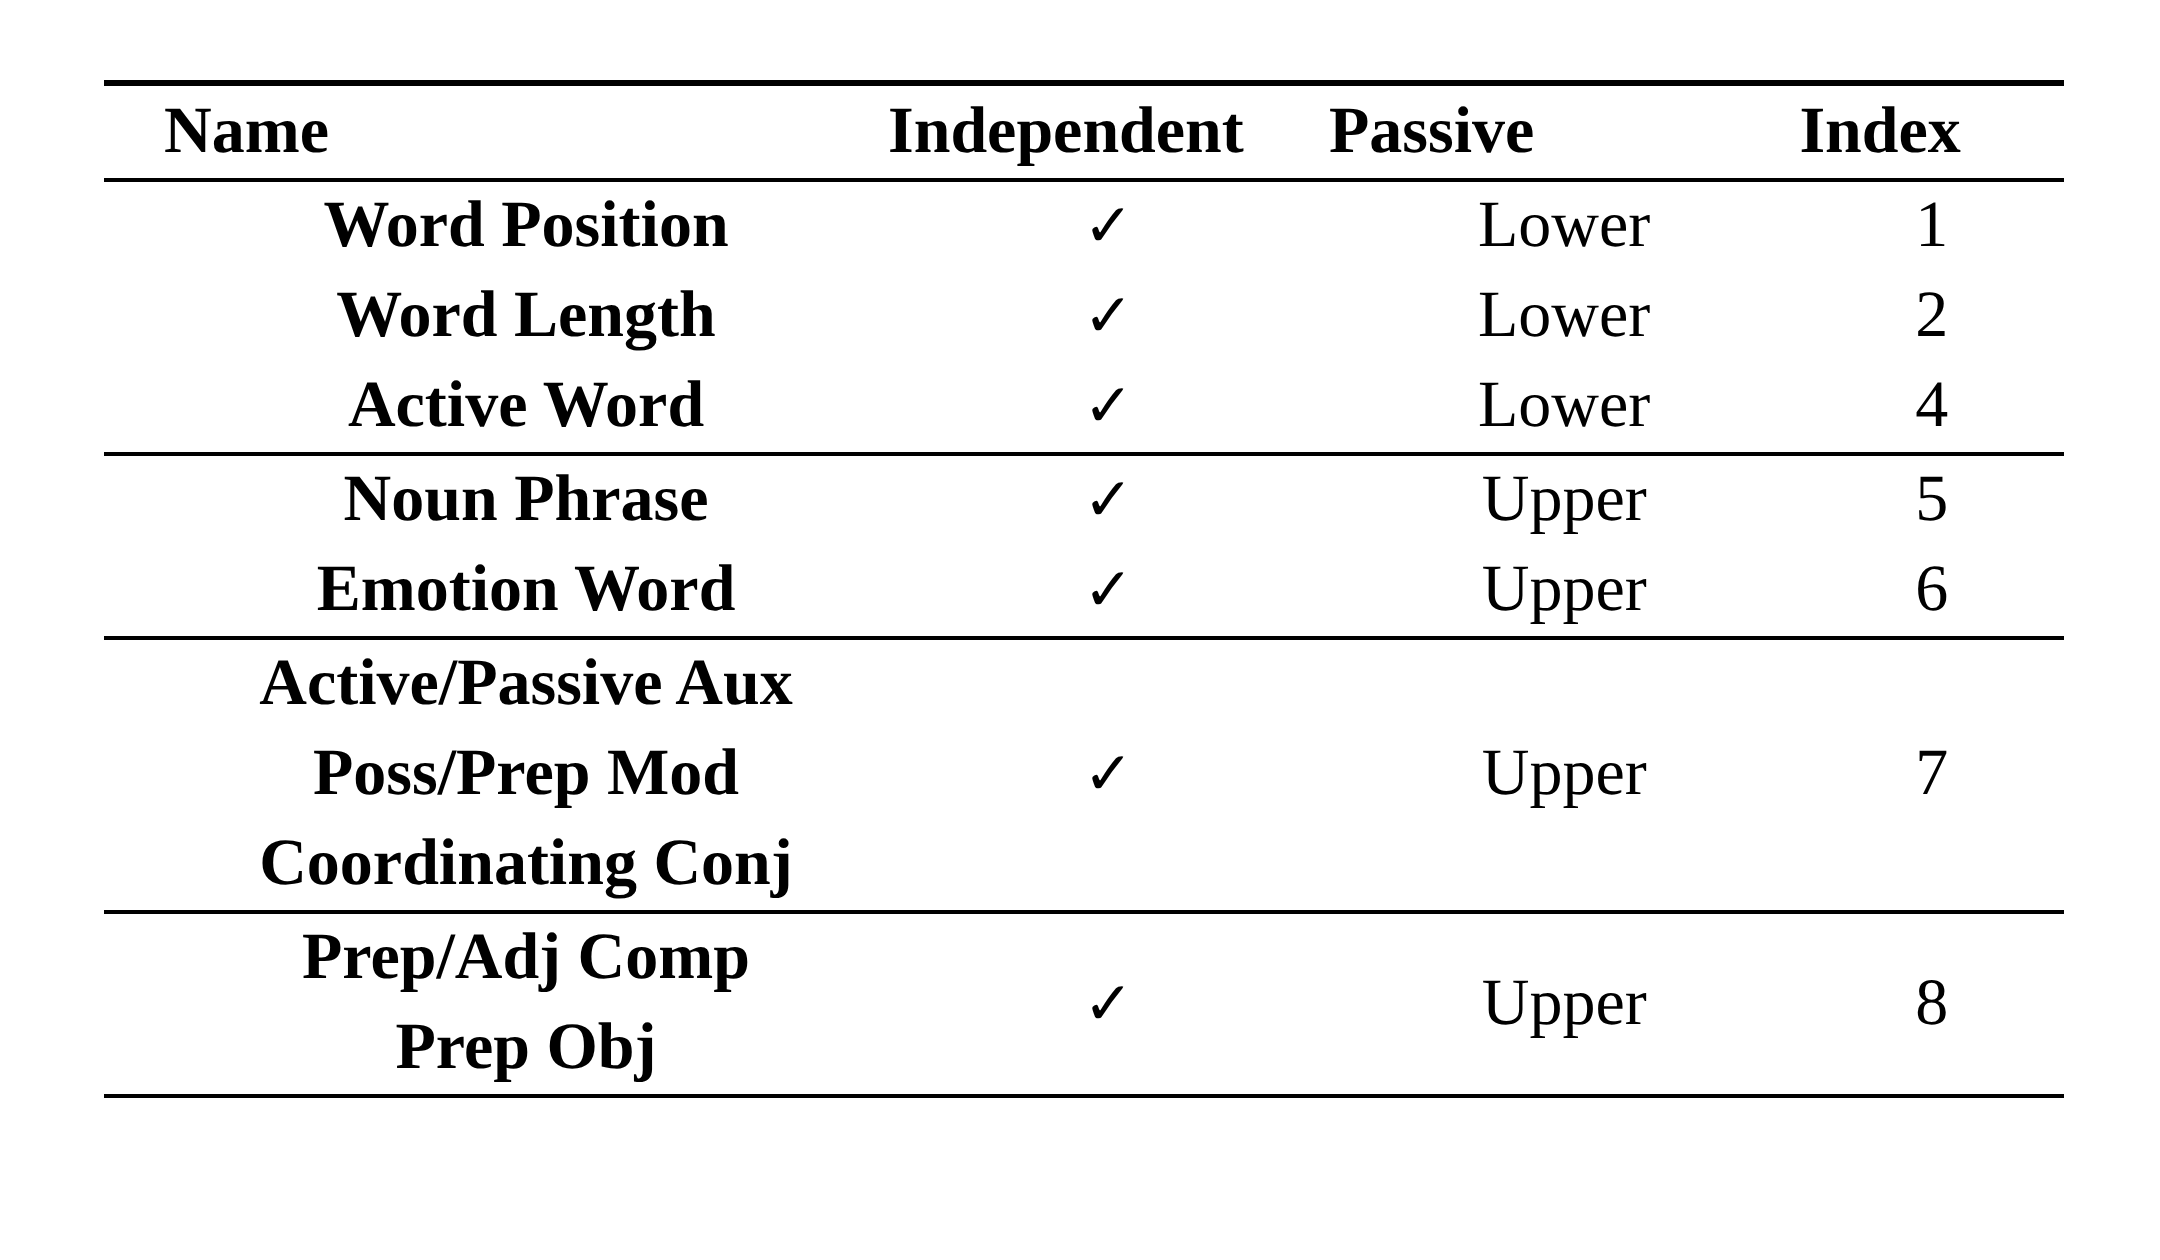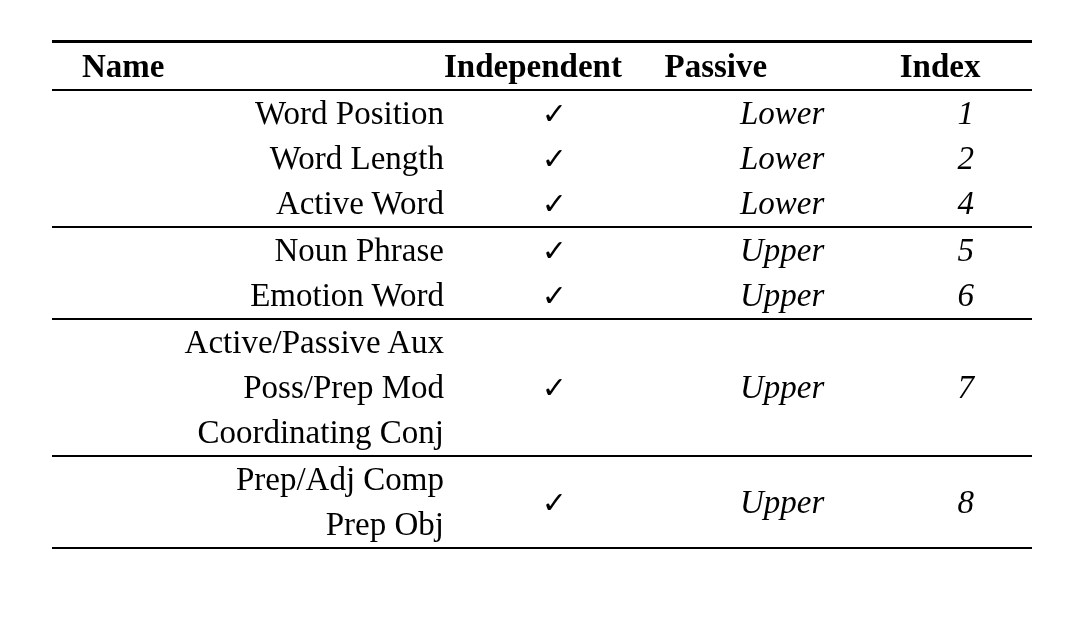--- a/index.html
+++ b/index.html
@@ -53,39 +53,39 @@
   tbody.group {
     border-bottom: 2px solid #000000;
   }
   tbody.group td {
     padding: 0;
     vertical-align: middle;
     text-align: center;
     white-space: nowrap;
   }
   tbody.group td.name-cell {
-    text-align: right;
+    text-align: center;
     padding-left: 30px;
+    font-weight: bold;
   }
   .name-line {
     height: 45px;
     line-height: 45px;
   }
   .check {
     font-family: "DejaVu Sans", sans-serif;
     font-size: 30px;
     line-height: 45px;
     display: inline-block;
     min-height: 45px;
   }
   .strands-val, .index-val {
     line-height: 45px;
     display: inline-block;
     min-height: 45px;
-    font-style: italic;
   }
 </style>
 </head>
 <body>
 
 <div class="canvas">
   <table class="paper-table">
     <colgroup>
       <col class="col-name">
       <col class="col-independent">

